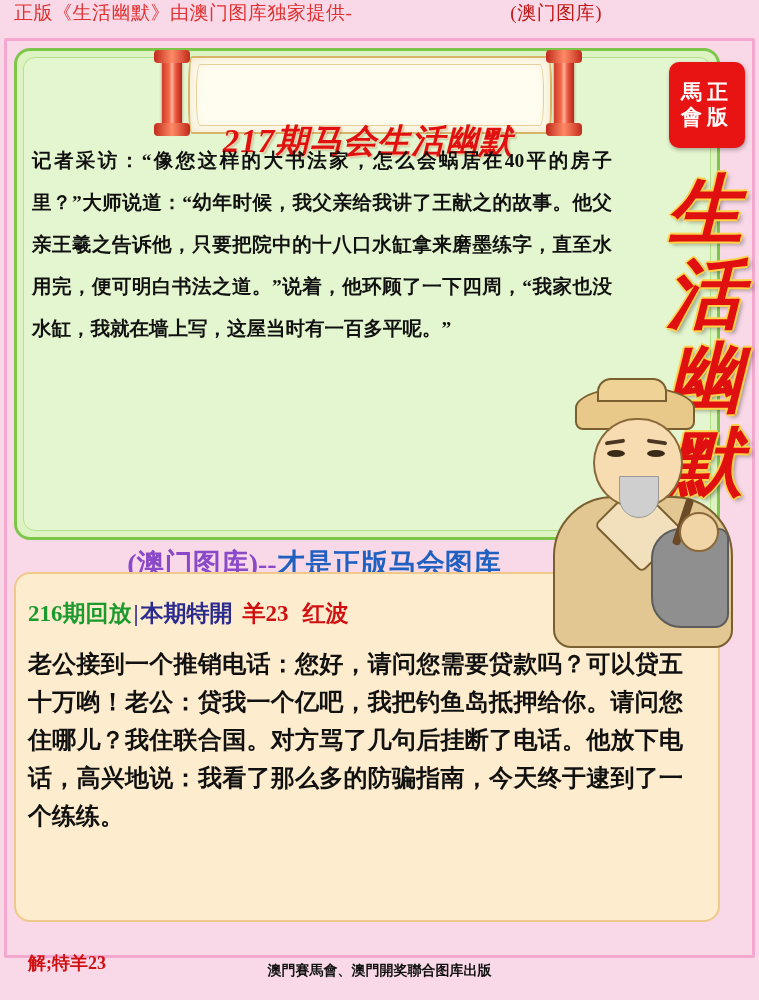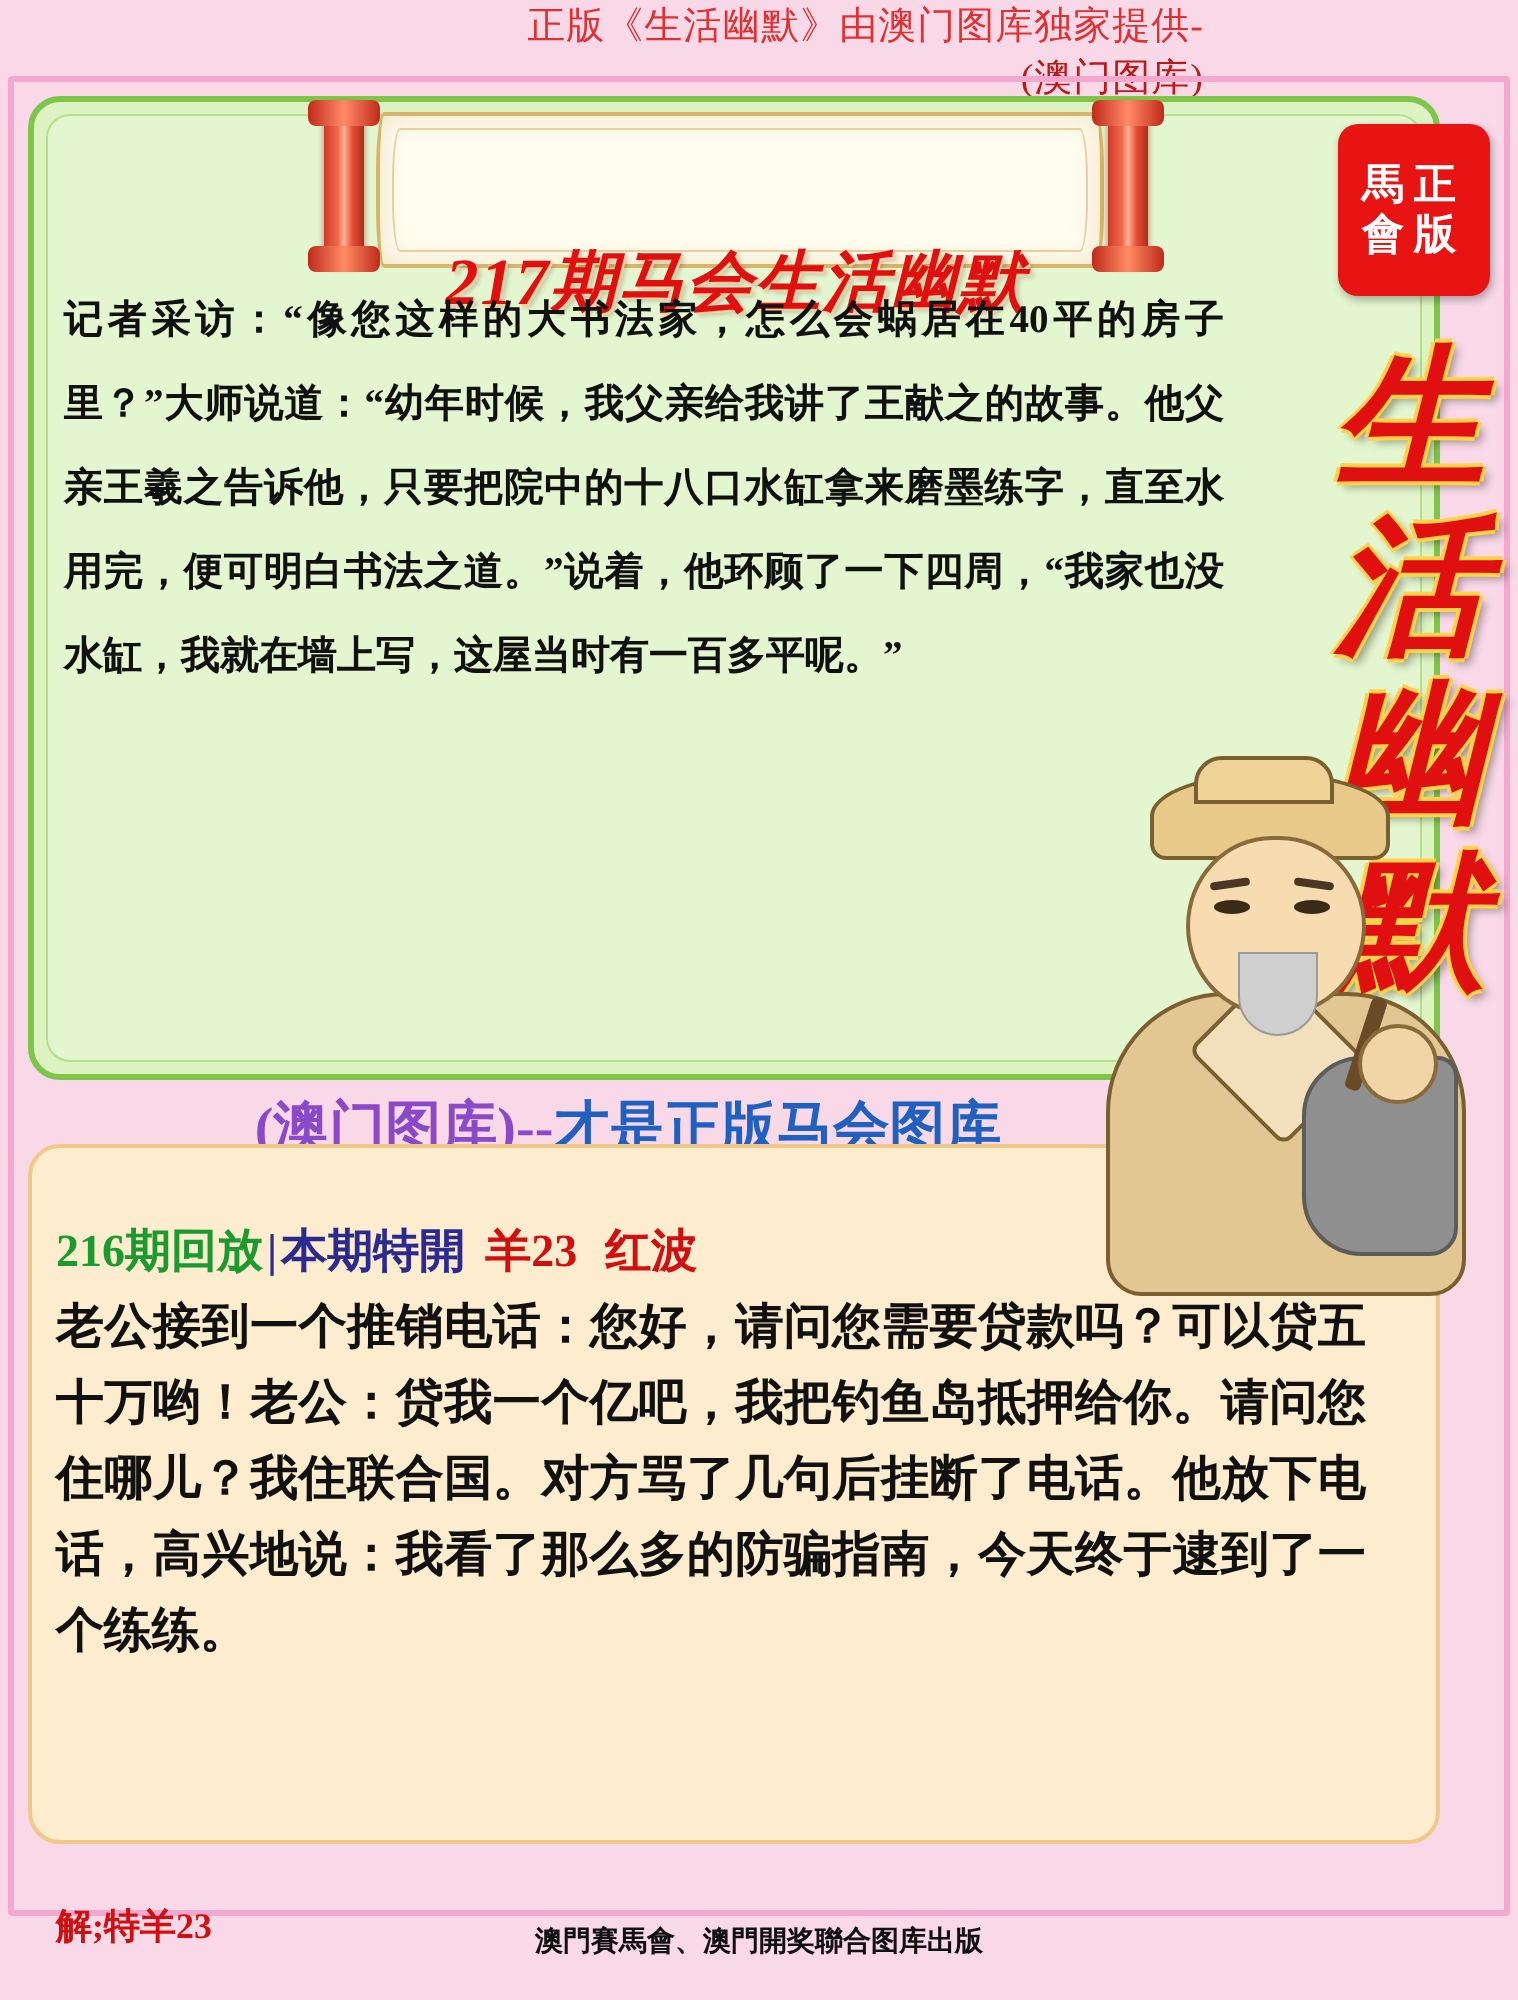--- a/index.html
+++ b/index.html
@@ -15,29 +15,28 @@
     position: relative;
   }
 
   
   .top-header {
     position: absolute;
     left: 0; top: 0;
     width: 616px;
     height: 40px;
     display: flex;
-    align-items: flex-end;
+    align-items: flex-start;
     justify-content: space-between;
     padding: 0 14px;
     box-sizing: border-box;
     font-size: 19px;
     color: #d02020;
     font-family: "Liberation Serif", serif;
     letter-spacing: 0.5px;
-    flex-direction: column;
   }
   .top-header .left-text { color: #e03030; }
   .top-header .right-text { color: #c01818; }
 
   
   .page-frame {
     position: absolute;
     left: 0; top: 0;
     width: 759px;
     height: 1000px;
@@ -178,21 +177,20 @@
     border: 2px solid #f0c98a;
     border-radius: 16px;
     box-sizing: border-box;
   }
   .orange-header {
     position: absolute;
     left: 28px; top: 598px;
     font-family: "Liberation Serif", serif;
     font-size: 23px;
     font-weight: bold;
-    margin-top: 12px;
   }
   .orange-header .h-a { color: #1b9a2e; }
   .orange-header .h-sep { color: #2b2b8f; padding: 0 2px; }
   .orange-header .h-b { color: #2b2b8f; }
   .orange-header .h-c { color: #d01010; padding-left: 10px; }
   .orange-header .h-d { color: #d01010; padding-left: 14px; }
 
   .joke2-text {
     position: absolute;
     left: 28px; top: 645px;

